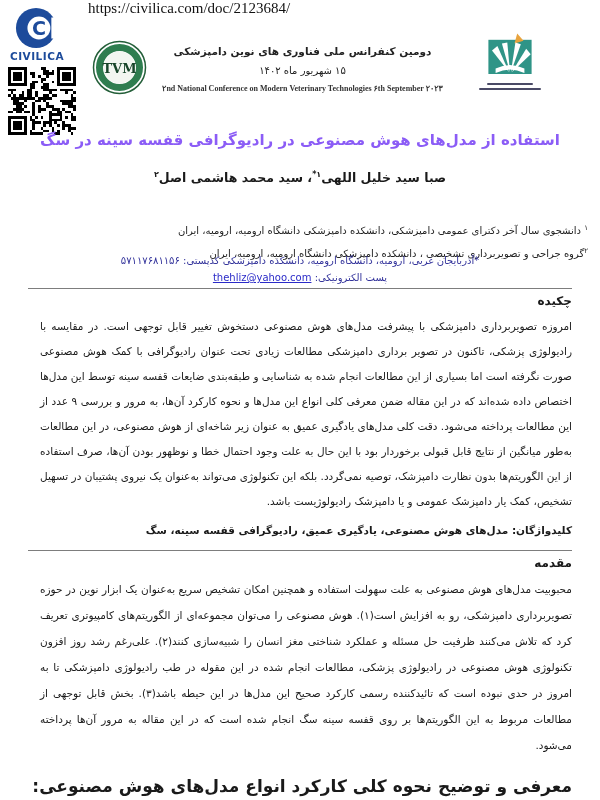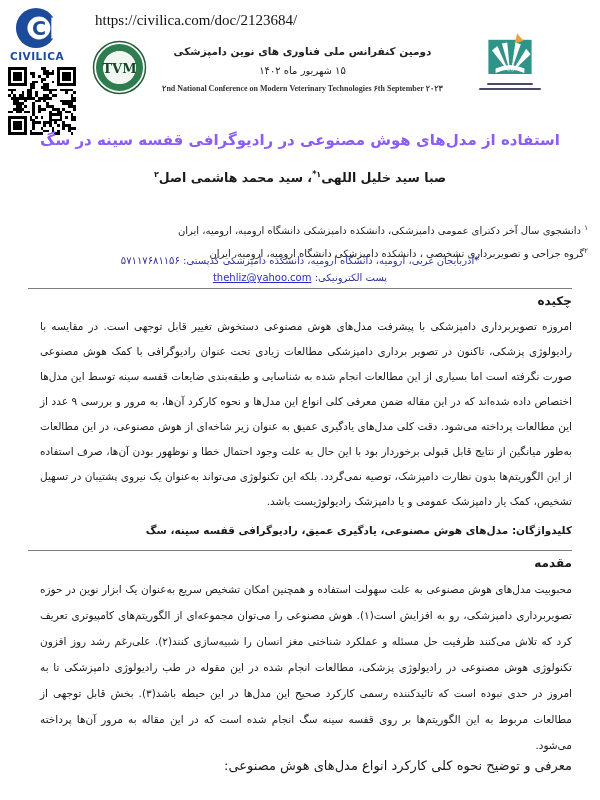--- a/index.html
+++ b/index.html
@@ -7,22 +7,22 @@
   .page {
     position:relative; width:600px; height:800px; margin:0 auto;
     background:#ffffff; overflow:hidden;
     font-family:"DejaVu Sans", sans-serif; color:#1a1a1a;
   }
   
   .civ-logo { position:absolute; left:13px; top:6px; width:48px; height:44px; }
   .civ-word { position:absolute; left:6px; top:50px; width:62px; text-align:center;
               color:#1d4b9b; font-weight:bold; font-size:10.5px; letter-spacing:.5px; }
   .qr { position:absolute; left:8px; top:67px; width:68px; height:68px; }
-  .doc-url { position:absolute; left:88px; top:12px;
-             font-family:"Liberation Serif","DejaVu Serif",serif; font-size:15px; color:#111;margin-left:7px; }
+  .doc-url { position:absolute; left:88px; top:0;
+             font-family:"Liberation Serif","DejaVu Serif",serif; font-size:15px; color:#111; }
   .conf-logo { position:absolute; left:92px; top:40px; width:55px; height:55px; }
   .conf-text { position:absolute; left:155px; right:150px; top:45px; text-align:center; direction:rtl; }
   .conf-name-fa { font-size:10.5px; font-weight:600; color:#222; }
   .conf-date-fa { font-size:10px; color:#222; margin-top:8px; }
   .conf-name-en { direction:ltr; font-family:"Liberation Serif","DejaVu Serif",serif;
                   font-size:8px; font-weight:bold; color:#333; margin-top:8px; }
   .pub-logo-wrap { position:absolute; right:50px; top:32px; width:80px; text-align:center; }
   .pub-logo-svg { width:54px; height:48px; display:block; margin:0 auto; }
   .pub-cap { height:2px; background:#4a4a66; border-radius:1px; margin:3px auto 0; }
   .pub-cap.l1 { width:46px; }
@@ -43,21 +43,21 @@
   .email-line a { color:#2a2ac8; text-decoration:underline; direction:ltr; unicode-bidi:embed; }
   
   .content { position:absolute; top:288px; left:28px; right:28px; direction:rtl; }
   .rule { border-top:1px solid #7d7d7d; height:0; }
   .sec-head { font-weight:bold; font-size:12px; margin-top:5px; text-align:right; }
   .body-par { text-align:justify; font-size:10.5px; color:#1a1a1a; margin-top:6px;margin-left:12px; }
   .abstract-par { line-height:25px; }
   .intro-par { line-height:26px; }
   .keywords { font-weight:bold; font-size:10.5px; margin-top:10px; text-align:right; }
   .rule2 { margin-top:14px; }
-  .next-head { font-weight:normal; font-size:13px; text-align:right; }
+  .next-head { font-weight:bold; font-size:17px; margin-top:18px; text-align:right; }
 </style>
 </head>
 <body>
 
 <div class="page">
 
   <svg class="civ-logo" viewBox="0 0 50 46">
     <circle cx="24" cy="23" r="21" fill="#1d4b9b"></circle>
     <rect x="40" y="12" width="10" height="22" fill="#ffffff"></rect>
     <circle cx="27" cy="23" r="12" fill="#ffffff"></circle>

